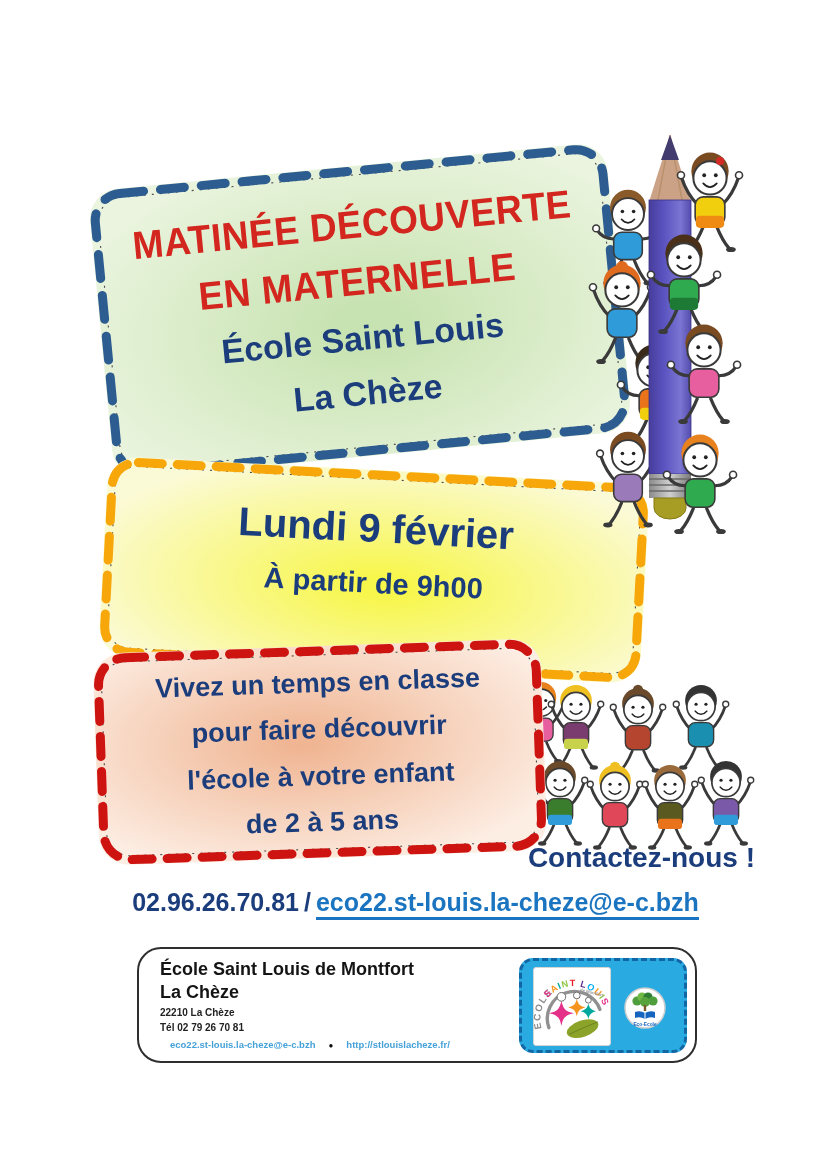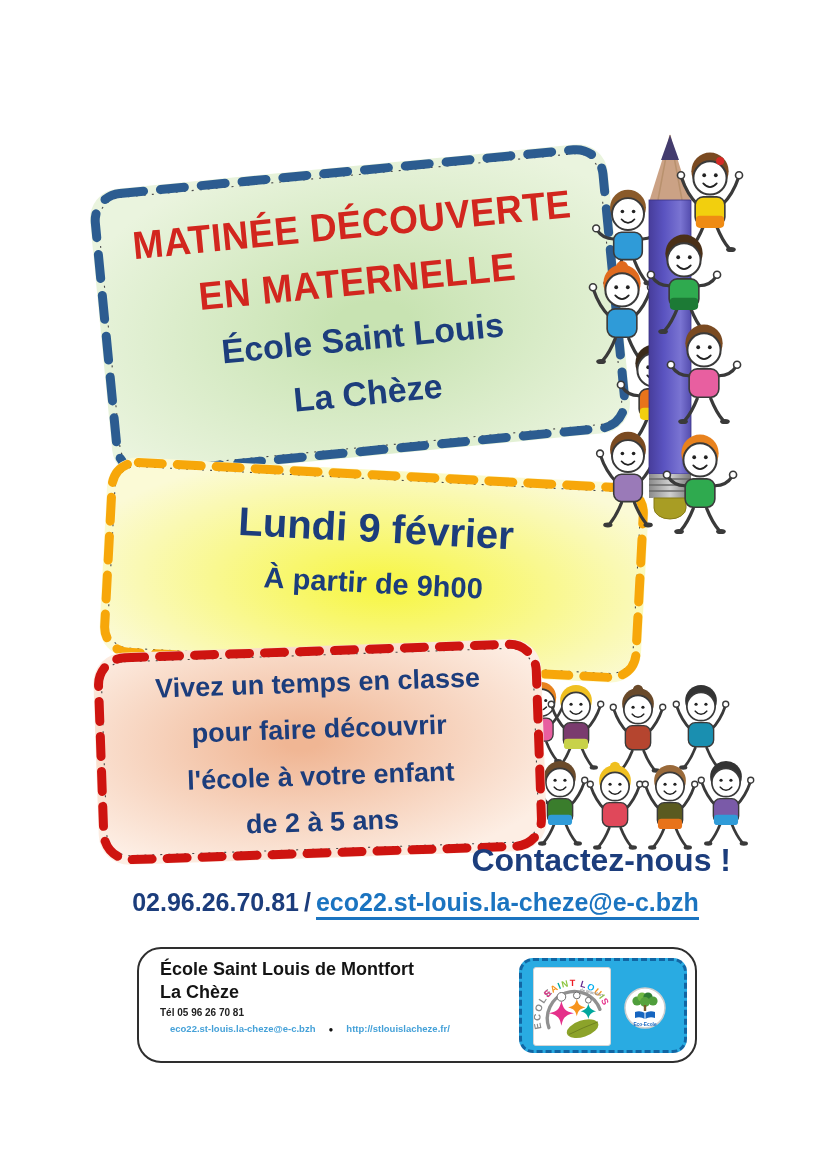--- a/index.html
+++ b/index.html
@@ -22,21 +22,21 @@
     background:radial-gradient(ellipse at 52% 58%, var(--yellow-fill) 5%, var(--yellow-fill-edge) 80%);z-index:3;}
   .yellow-box .dash{stroke:var(--yellow-border);}
   .date-line1{font-size:40px;font-weight:bold;color:var(--navy);line-height:1.5;}
   .date-line2{font-size:29px;font-weight:bold;color:var(--navy);line-height:1.5;margin-top:4px;}
 
   .pink-box{left:96px;top:646px;width:448px;height:212px;transform:rotate(-2deg);
     background:radial-gradient(ellipse at 46% 45%, var(--pink-fill) 5%, var(--pink-fill-edge) 82%);z-index:4;}
   .pink-box .dash{stroke:var(--pink-border);}
   .info-line{font-size:27px;font-weight:bold;color:var(--navy);line-height:1.72;}
 
-  .cta{position:absolute;top:842px;right:96px;font-size:32px;font-weight:bold;
+  .cta{position:absolute;top:842px;right:72px;font-size:28px;font-weight:bold;
     color:var(--navy);z-index:6;}
   .contact-line{position:absolute;top:888px;left:4px;right:0;text-align:center;
     font-size:25px;font-weight:bold;color:var(--navy);z-index:6;}
   .contact-line .sep{margin:0 5px;}
   .contact-line a{color:var(--link-blue);text-decoration:none;
     border-bottom:3px solid var(--link-blue);padding-bottom:1px;}
 
   .footer-card{position:absolute;left:137px;top:947px;width:560px;height:116px;background:#fff;
     border:2.5px solid #2e2e2e;border-radius:24px;z-index:6;box-sizing:border-box;padding:9px 0 8px 21px;}
   .f-title{font-size:18px;font-weight:bold;color:#141414;line-height:1.3;}
@@ -104,21 +104,22 @@
 
   <div class="cta">Contactez-nous !</div>
 
   <div class="contact-line">
     <span>02.96.26.70.81</span><span class="sep">/</span><a href="#">eco22.st-louis.la-cheze@e-c.bzh</a>
   </div>
 
   <div class="footer-card">
     <div class="f-title">École Saint Louis de Montfort</div>
     <div class="f-title">La Chèze</div>
-    <div class="f-small">Tél 05 96 26 70 81</div>
+    <div class="f-small">22210 La Chèze</div>
+    <div class="f-small">Tél 02 79 26 70 81</div>
     <div class="f-links">
       <a href="#">eco22.st-louis.la-cheze@e-c.bzh</a><span class="bullet">●</span><a href="#">http://stlouislacheze.fr/</a>
     </div>
 
     <div class="logo-panel">
       <div class="school-logo">
         <svg width="76" height="77" viewBox="0 0 78 80">
           <defs>
             <path id="logo-arc" d="M 8 64 A 31 31 0 1 1 73 42"></path>
           </defs>

